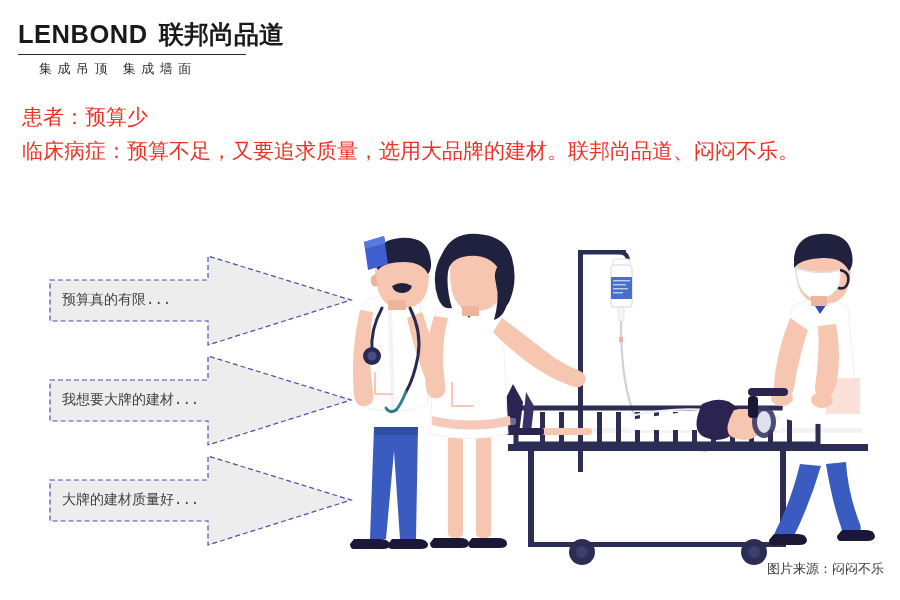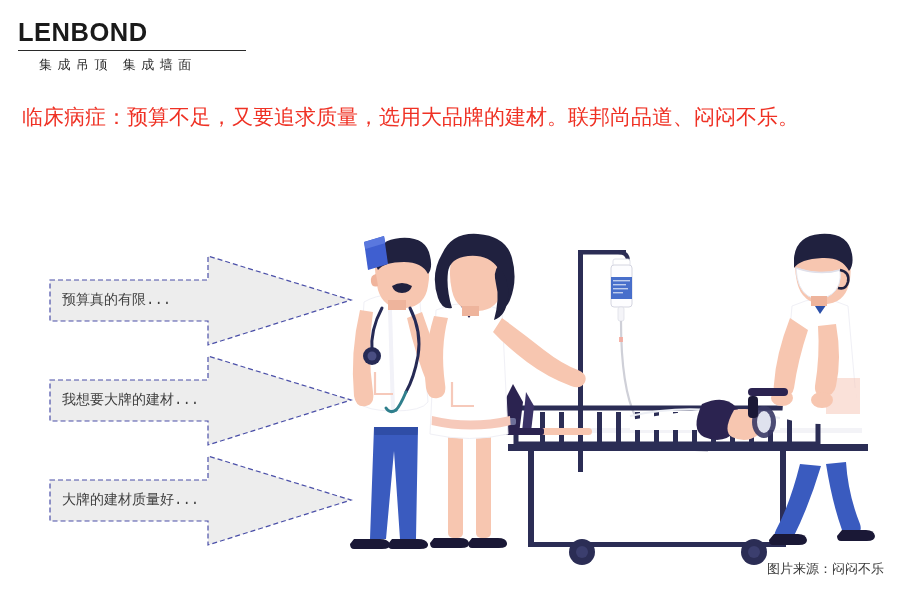--- a/index.html
+++ b/index.html
@@ -112,26 +112,28 @@
     color: #3a3a3a;
     white-space: nowrap;
   }
 </style>
 </head>
 <body>
 
 <div id="logo-block">
   <div id="logo-main-row">
     <span id="logo-latin">LENBOND</span>
+    <span id="logo-cn">联邦尚品道</span>
   </div>
   <div id="logo-rule"></div>
   <div id="logo-sub">集成吊顶  集成墙面</div>
 </div>
 
 <div id="headline">
+  <span class="hl-line">患者：预算少</span>
   <span class="hl-line">临床病症：预算不足，又要追求质量，选用大品牌的建材。联邦尚品道、闷闷不乐。</span>
 </div>
 
 <div class="callout" id="callout-0">
   <svg width="305" height="95" viewBox="0 0 305 95" xmlns="http://www.w3.org/2000/svg">
     <polygon points="2,27 160,27 160,3 303,47 160,92 160,68 2,68" fill="#ededed" stroke="#4a4fa8" stroke-width="1.2" stroke-dasharray="5,3"></polygon>
   </svg>
   <span class="callout-label">预算真的有限...</span>
 </div>
 

